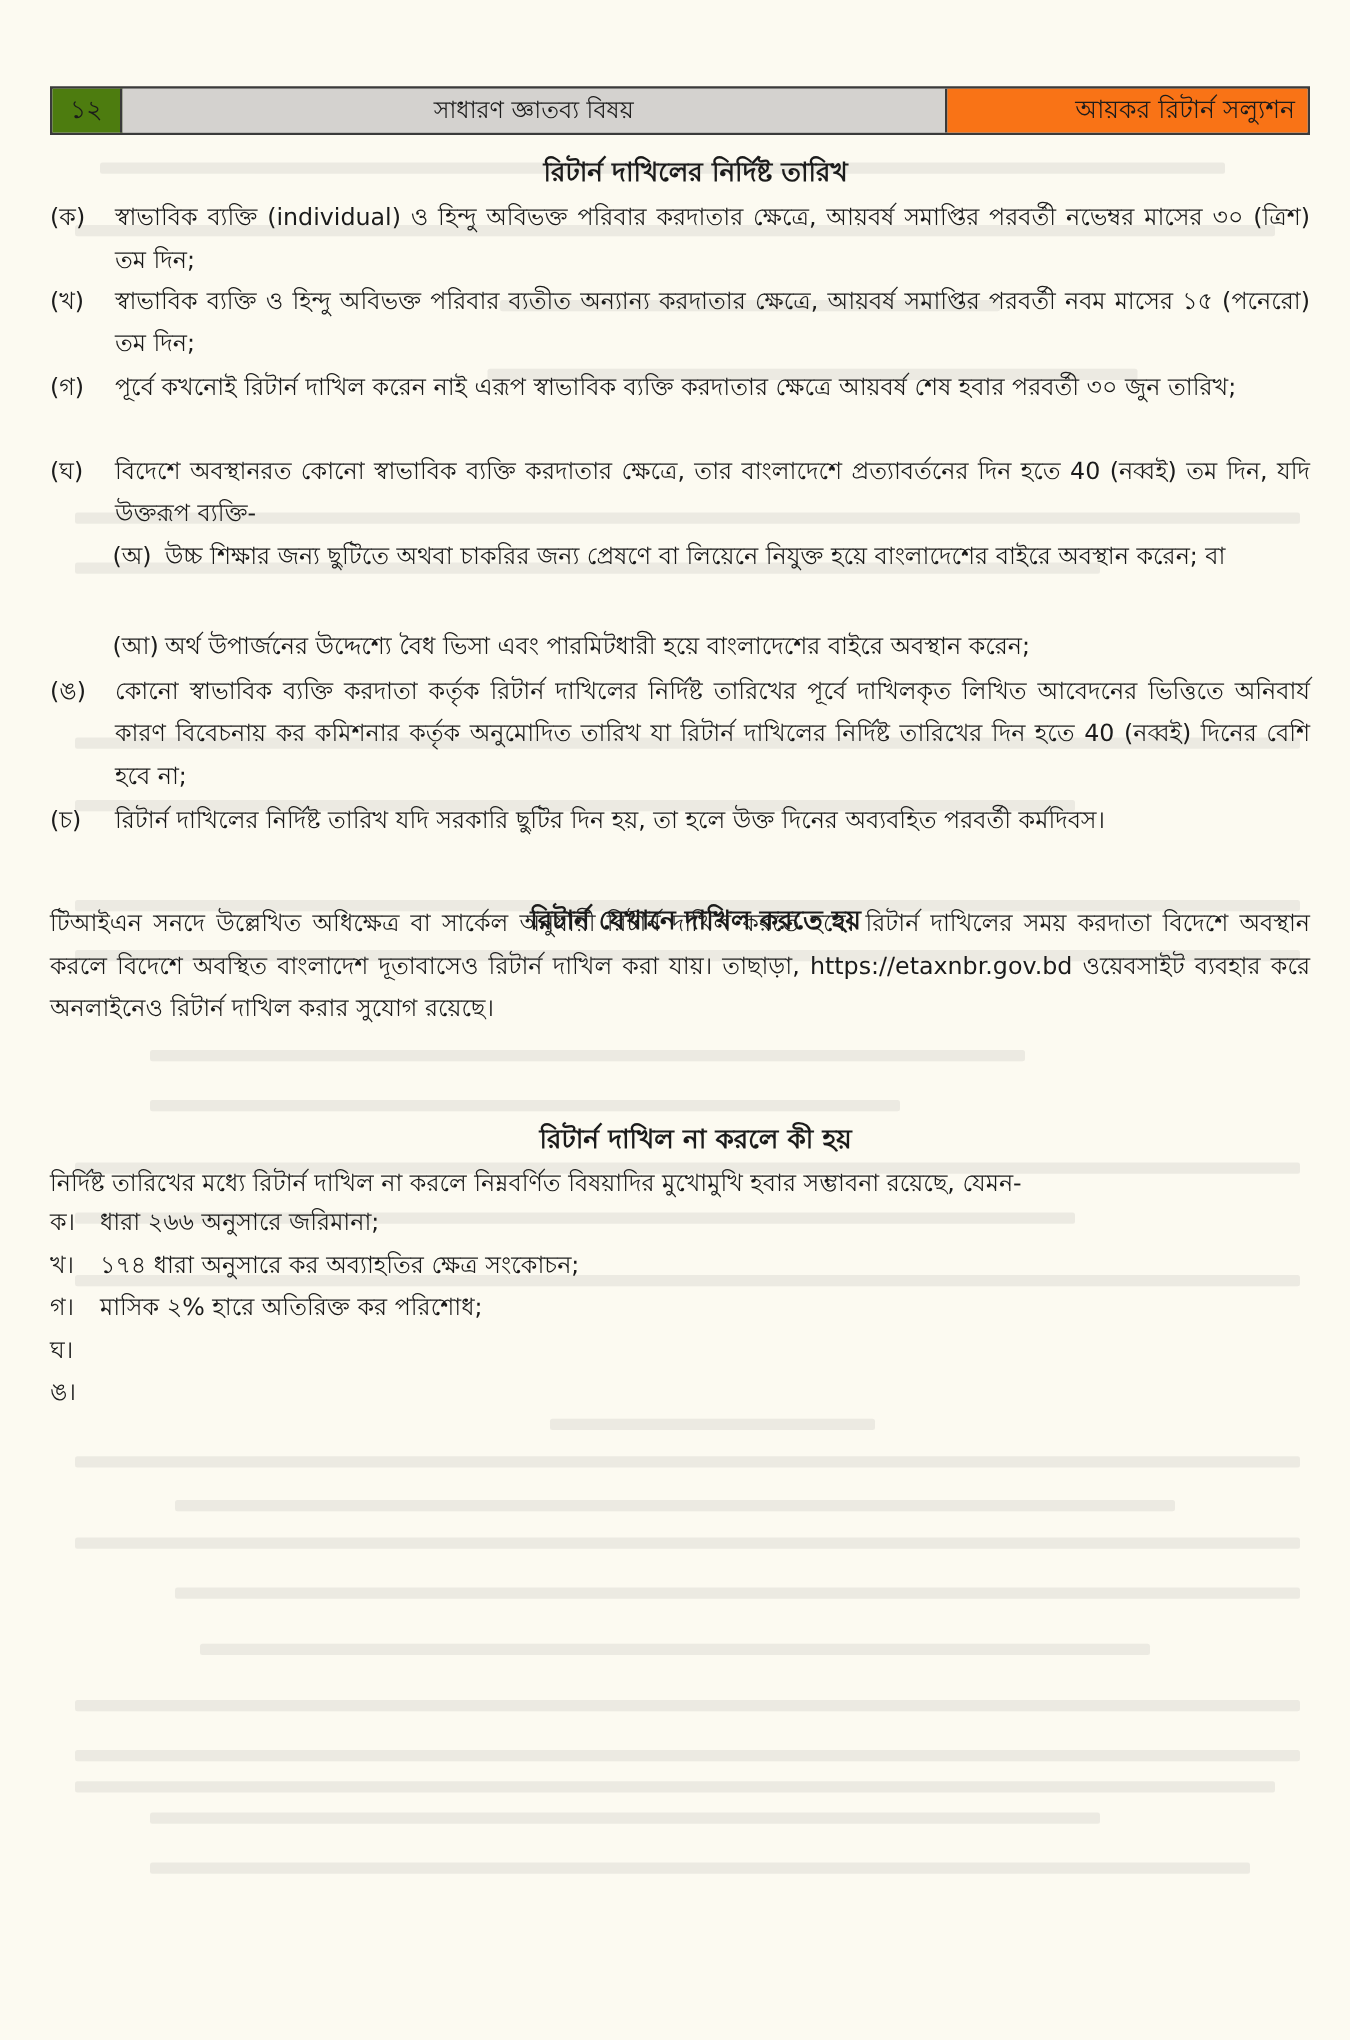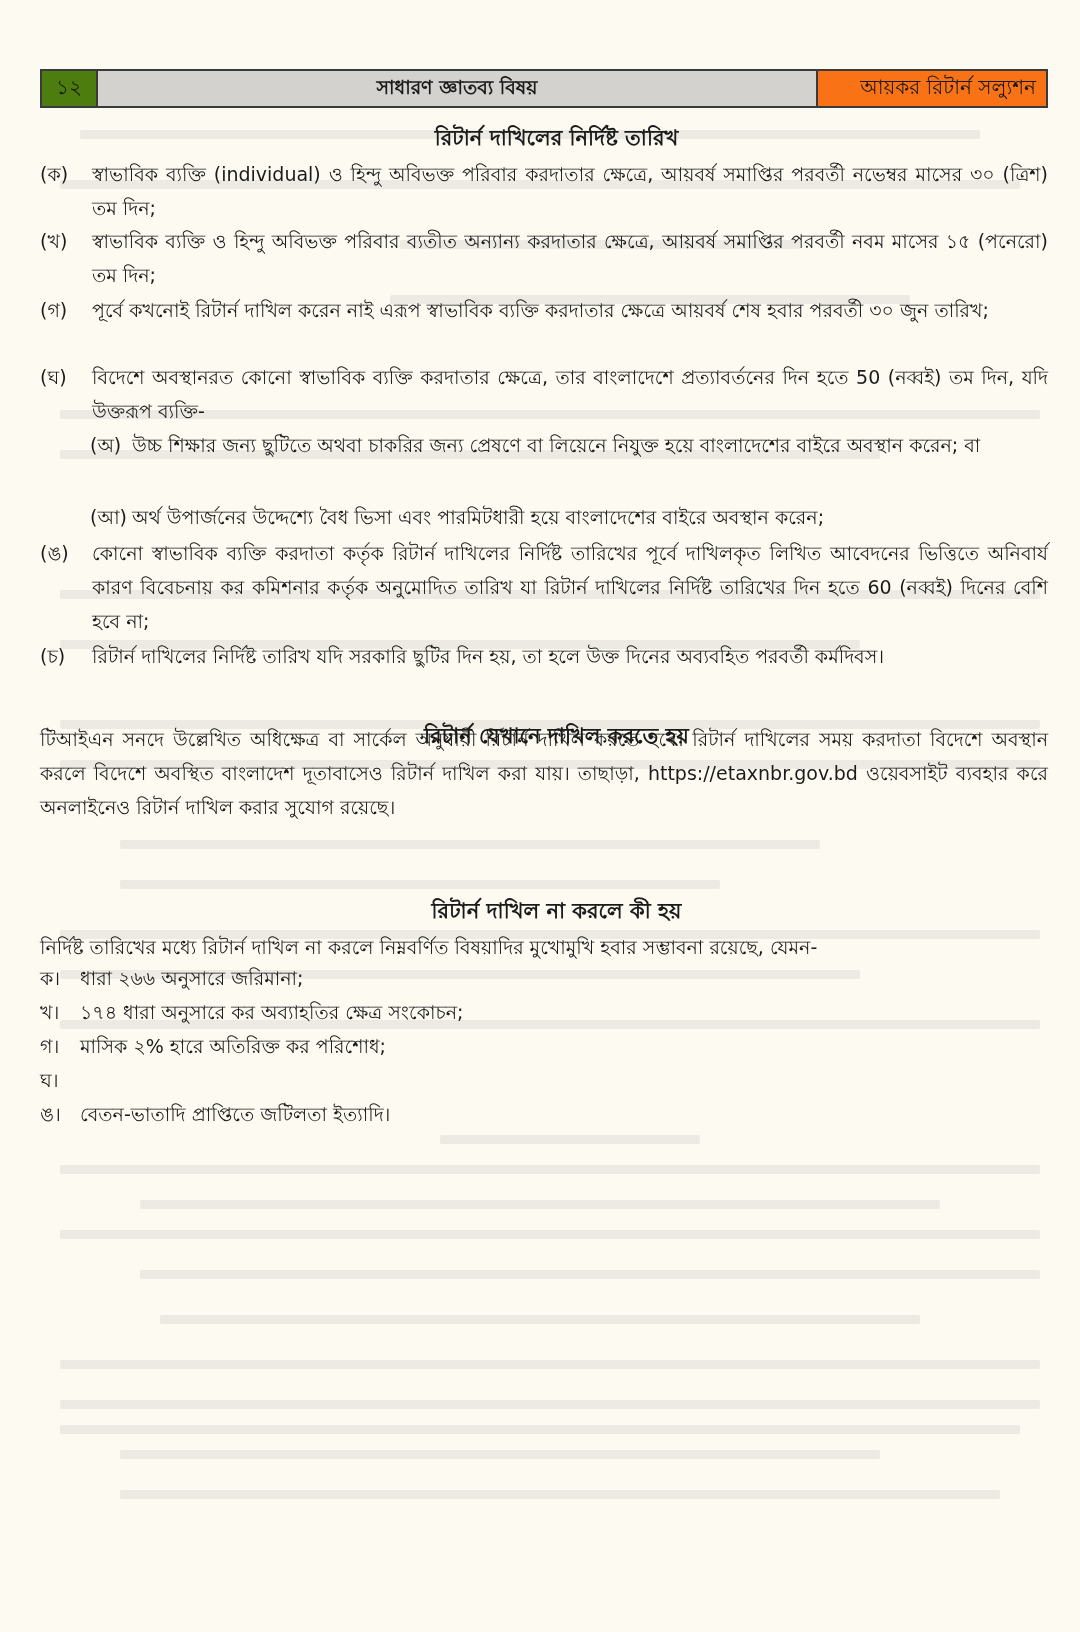--- a/index.html
+++ b/index.html
@@ -22,24 +22,23 @@
   .header {
     position: absolute; left: 40px; top: 69px; width: 1008px; height: 39px;
     border: 2px solid #3a3a3a; display: flex;
   }
   .header .pnum {
     width: 56px; background: #4d7c0f; border-right: 2px solid #3a3a3a;
     display: flex; align-items: center; justify-content: center;
     font-size: 20px;
   }
   .header .mid {
-    width: 720px; background: #d4d2cf; border-right: 2px solid #3a3a3a;
+    width: 660px; background: #d4d2cf; border-right: 2px solid #3a3a3a;
     display: flex; align-items: center; justify-content: center;
     font-size: 19px;
-    font-weight: bold;
   }
   .header .right {
     flex: 1; background: #f97316;
     display: flex; align-items: center; justify-content: flex-end; padding-right: 10px;
     font-size: 20px;
   }
 
   .section-title {
     position: absolute; left: 0; width: 1080px; text-align: center;
     font-size: 21px; font-weight: bold; padding-left: 33px;
@@ -109,33 +108,33 @@
   <div class="item" style="top:224px">
     <span class="lbl">(খ)</span>
     <span class="txt">স্বাভাবিক ব্যক্তি ও হিন্দু অবিভক্ত পরিবার ব্যতীত অন্যান্য করদাতার ক্ষেত্রে, আয়বর্ষ সমাপ্তির পরবর্তী নবম মাসের ১৫ (পনেরো) তম দিন;</span>
   </div>
   <div class="item" style="top:293px">
     <span class="lbl">(গ)</span>
     <span class="txt">পূর্বে কখনোই রিটার্ন দাখিল করেন নাই এরূপ স্বাভাবিক ব্যক্তি করদাতার ক্ষেত্রে আয়বর্ষ শেষ হবার পরবর্তী ৩০ জুন তারিখ;</span>
   </div>
   <div class="item" style="top:360px">
     <span class="lbl">(ঘ)</span>
-    <span class="txt">বিদেশে অবস্থানরত কোনো স্বাভাবিক ব্যক্তি করদাতার ক্ষেত্রে, তার বাংলাদেশে প্রত্যাবর্তনের দিন হতে 50 (নব্বই) তম দিন, যদি উক্তরূপ ব্যক্তি-</span>
+    <span class="txt">বিদেশে অবস্থানরত কোনো স্বাভাবিক ব্যক্তি করদাতার ক্ষেত্রে, তার বাংলাদেশে প্রত্যাবর্তনের দিন হতে 40 (নব্বই) তম দিন, যদি উক্তরূপ ব্যক্তি-</span>
   </div>
   <div class="item sub" style="top:428px">
     <span class="lbl">(অ)</span>
     <span class="txt">উচ্চ শিক্ষার জন্য ছুটিতে অথবা চাকরির জন্য প্রেষণে বা লিয়েনে নিযুক্ত হয়ে বাংলাদেশের বাইরে অবস্থান করেন; বা</span>
   </div>
   <div class="item sub" style="top:500px">
     <span class="lbl">(আ)</span>
     <span class="txt">অর্থ উপার্জনের উদ্দেশ্যে বৈধ ভিসা এবং পারমিটধারী হয়ে বাংলাদেশের বাইরে অবস্থান করেন;</span>
   </div>
   <div class="item" style="top:536px">
     <span class="lbl">(ঙ)</span>
-    <span class="txt">কোনো স্বাভাবিক ব্যক্তি করদাতা কর্তৃক রিটার্ন দাখিলের নির্দিষ্ট তারিখের পূর্বে দাখিলকৃত লিখিত আবেদনের ভিত্তিতে অনিবার্য কারণ বিবেচনায় কর কমিশনার কর্তৃক অনুমোদিত তারিখ যা রিটার্ন দাখিলের নির্দিষ্ট তারিখের দিন হতে 60 (নব্বই) দিনের বেশি হবে না;</span>
+    <span class="txt">কোনো স্বাভাবিক ব্যক্তি করদাতা কর্তৃক রিটার্ন দাখিলের নির্দিষ্ট তারিখের পূর্বে দাখিলকৃত লিখিত আবেদনের ভিত্তিতে অনিবার্য কারণ বিবেচনায় কর কমিশনার কর্তৃক অনুমোদিত তারিখ যা রিটার্ন দাখিলের নির্দিষ্ট তারিখের দিন হতে 40 (নব্বই) দিনের বেশি হবে না;</span>
   </div>
   <div class="item" style="top:639px">
     <span class="lbl">(চ)</span>
     <span class="txt">রিটার্ন দাখিলের নির্দিষ্ট তারিখ যদি সরকারি ছুটির দিন হয়, তা হলে উক্ত দিনের অব্যবহিত পরবর্তী কর্মদিবস।</span>
   </div>
 
   <div class="section-title" style="top:720px">রিটার্ন যেখানে দাখিল করতে হয়</div>
   <div class="para" style="top:722px">টিআইএন সনদে উল্লেখিত অধিক্ষেত্র বা সার্কেল অনুযায়ী রিটার্ন দাখিল করতে হবে। রিটার্ন দাখিলের সময় করদাতা বিদেশে অবস্থান করলে বিদেশে অবস্থিত বাংলাদেশ দূতাবাসেও রিটার্ন দাখিল করা যায়। তাছাড়া, https://etaxnbr.gov.bd ওয়েবসাইট ব্যবহার করে অনলাইনেও রিটার্ন দাখিল করার সুযোগ রয়েছে।</div>
 
   <div class="section-title" style="top:895px">রিটার্ন দাখিল না করলে কী হয়</div>
@@ -151,16 +150,15 @@
   </div>
   <div class="list-item" style="top:1030px">
     <span class="lbl">গ।</span>
     <span>মাসিক ২% হারে অতিরিক্ত কর পরিশোধ;</span>
   </div>
   <div class="list-item" style="top:1064px">
     <span class="lbl">ঘ।</span>
   </div>
   <div class="list-item" style="top:1098px">
     <span class="lbl">ঙ।</span>
-    <span>বেতন-ভাতাদি প্রাপ্তিতে জটিলতা ইত্যাদি।</span>
   </div>
 
 </div>
 
 </body></html>

